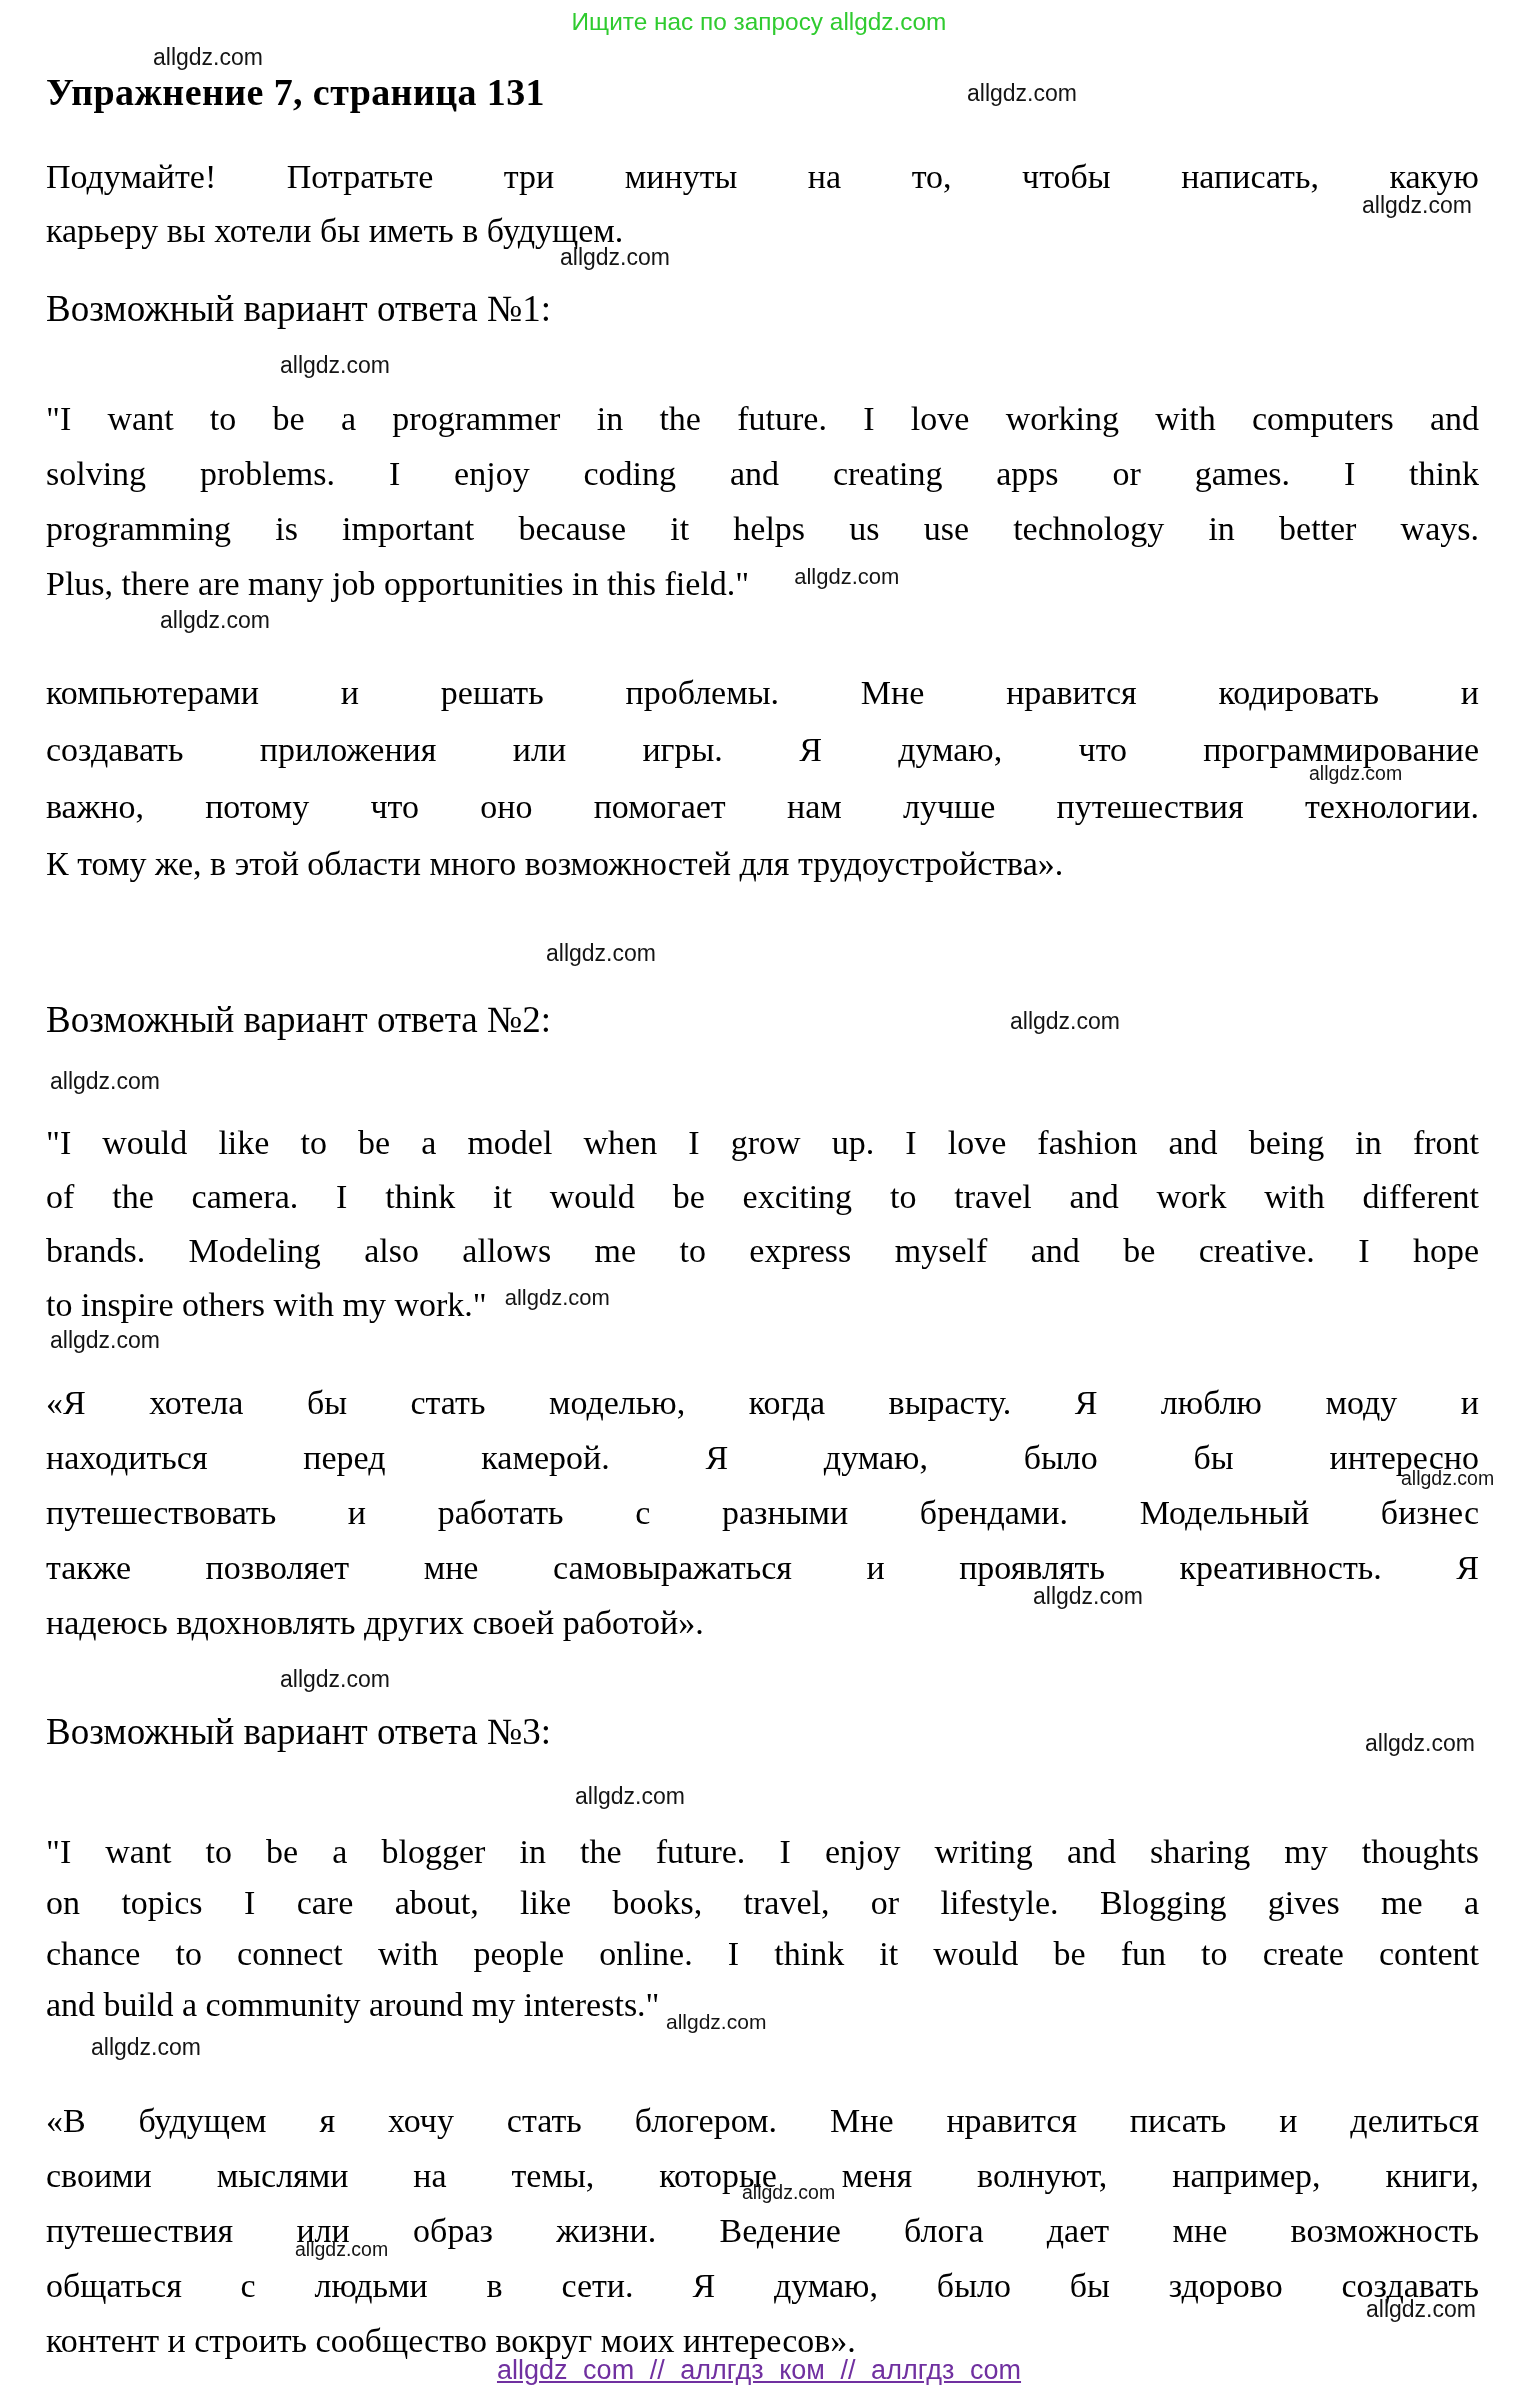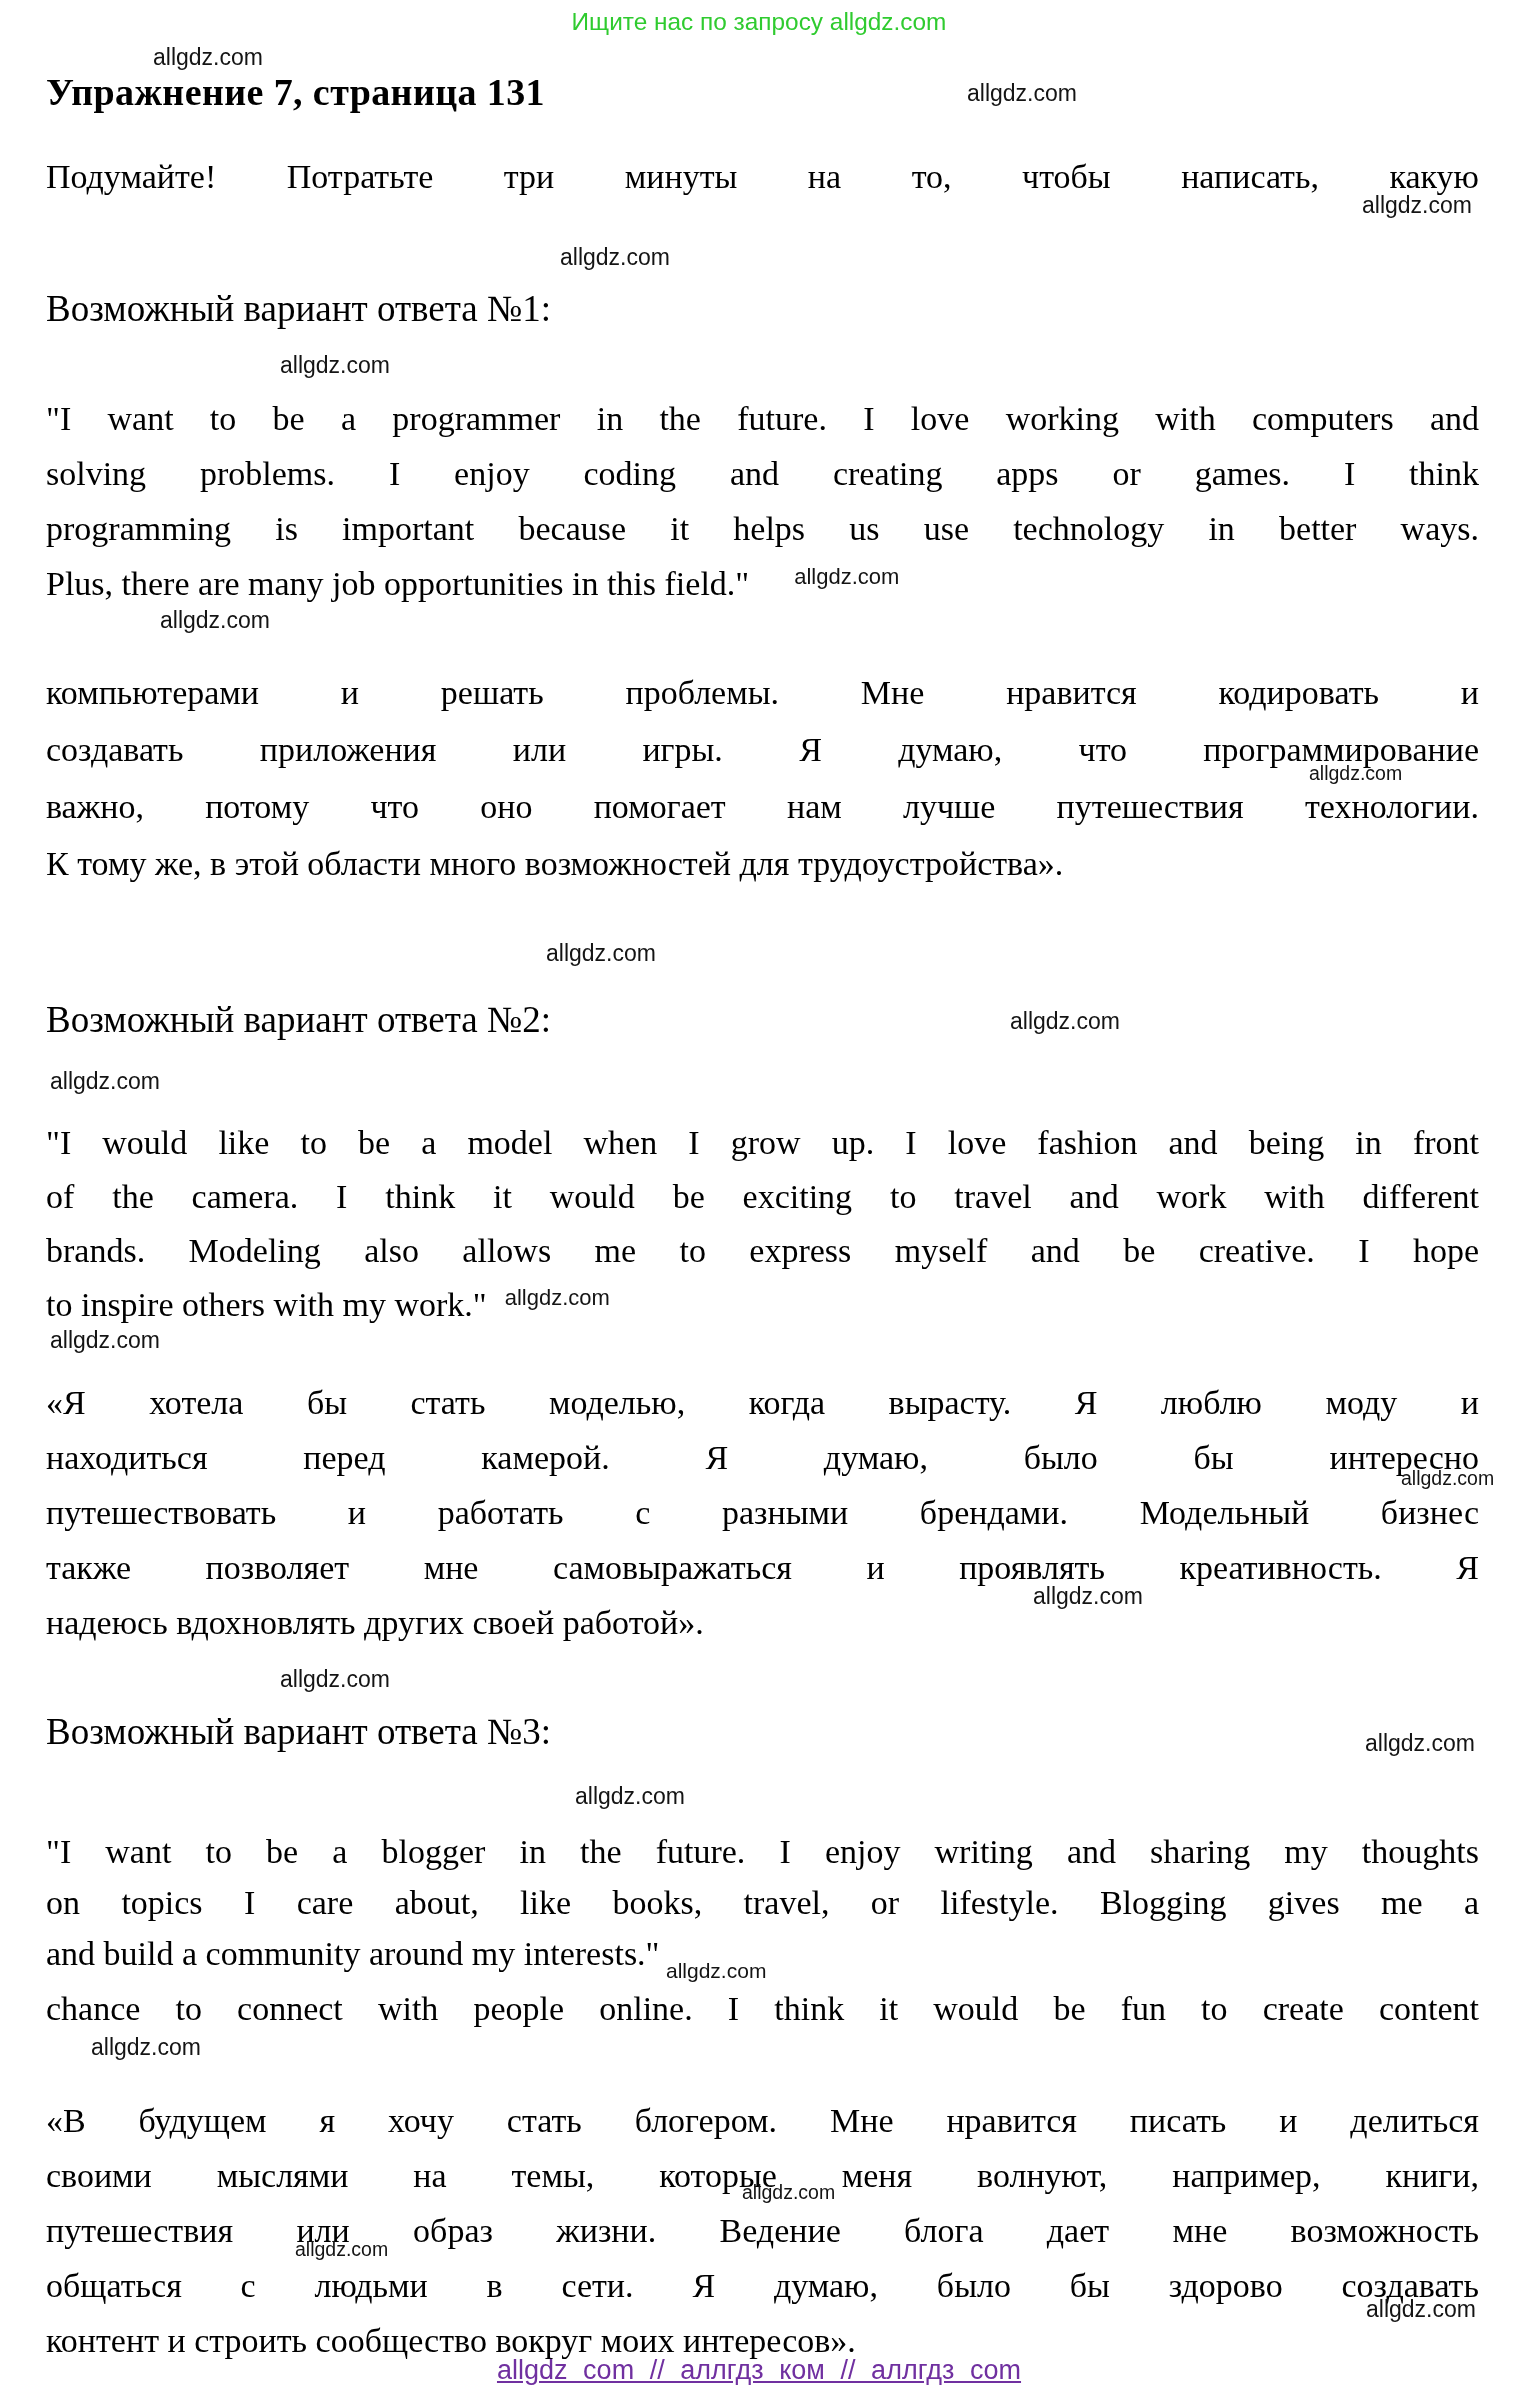--- a/index.html
+++ b/index.html
@@ -76,20 +76,21 @@
 <body>
 
 <div id="page">
 
   <div class="promo-header">Ищите нас по запросу allgdz.com</div>
 
   <div class="h1">Упражнение 7, страница 131</div>
 
   <div class="para" style="top:150px; line-height:54px;">
     <div class="ln">Подумайте! Потратьте три минуты на то, чтобы написать, какую</div>
+    <div class="ln last">карьеру вы хотели бы иметь в будущем.</div>
   </div>
 
   <div class="h2" style="top:287px;">Возможный вариант ответа №1:</div>
 
   <div class="para" style="top:391px; line-height:55px;">
     <div class="ln">"I want to be a programmer in the future. I love working with computers and</div>
     <div class="ln">solving problems. I enjoy coding and creating apps or games. I think</div>
     <div class="ln">programming is important because it helps us use technology in better ways.</div>
     <div class="ln last">
       <span>Plus, there are many job opportunities in this field."</span><span class="wm-inline raised ml55">allgdz.com</span>
@@ -120,24 +121,24 @@
     <div class="ln">путешествовать и работать с разными брендами. Модельный бизнес</div>
     <div class="ln">также позволяет мне самовыражаться и проявлять креативность. Я</div>
     <div class="ln last">надеюсь вдохновлять других своей работой».</div>
   </div>
 
   <div class="h2" style="top:1710px;">Возможный вариант ответа №3:</div>
 
   <div class="para" style="top:1826px; line-height:51px;">
     <div class="ln">"I want to be a blogger in the future. I enjoy writing and sharing my thoughts</div>
     <div class="ln">on topics I care about, like books, travel, or lifestyle. Blogging gives me a</div>
+    <div class="ln">chance to connect with people online. I think it would be fun to create content</div>
     <div class="ln last">
       <span>and build a community around my interests."</span><span class="wm-inline lowered ml8">allgdz.com</span>
     </div>
-    <div class="ln">chance to connect with people online. I think it would be fun to create content</div>
   </div>
 
   <div class="para" style="top:2093px; line-height:55px;">
     <div class="ln">«В будущем я хочу стать блогером. Мне нравится писать и делиться</div>
     <div class="ln">своими мыслями на темы, которые меня волнуют, например, книги,</div>
     <div class="ln">путешествия или образ жизни. Ведение блога дает мне возможность</div>
     <div class="ln">общаться с людьми в сети. Я думаю, было бы здорово создавать</div>
     <div class="ln last">контент и строить сообщество вокруг моих интересов».</div>
   </div>
 

